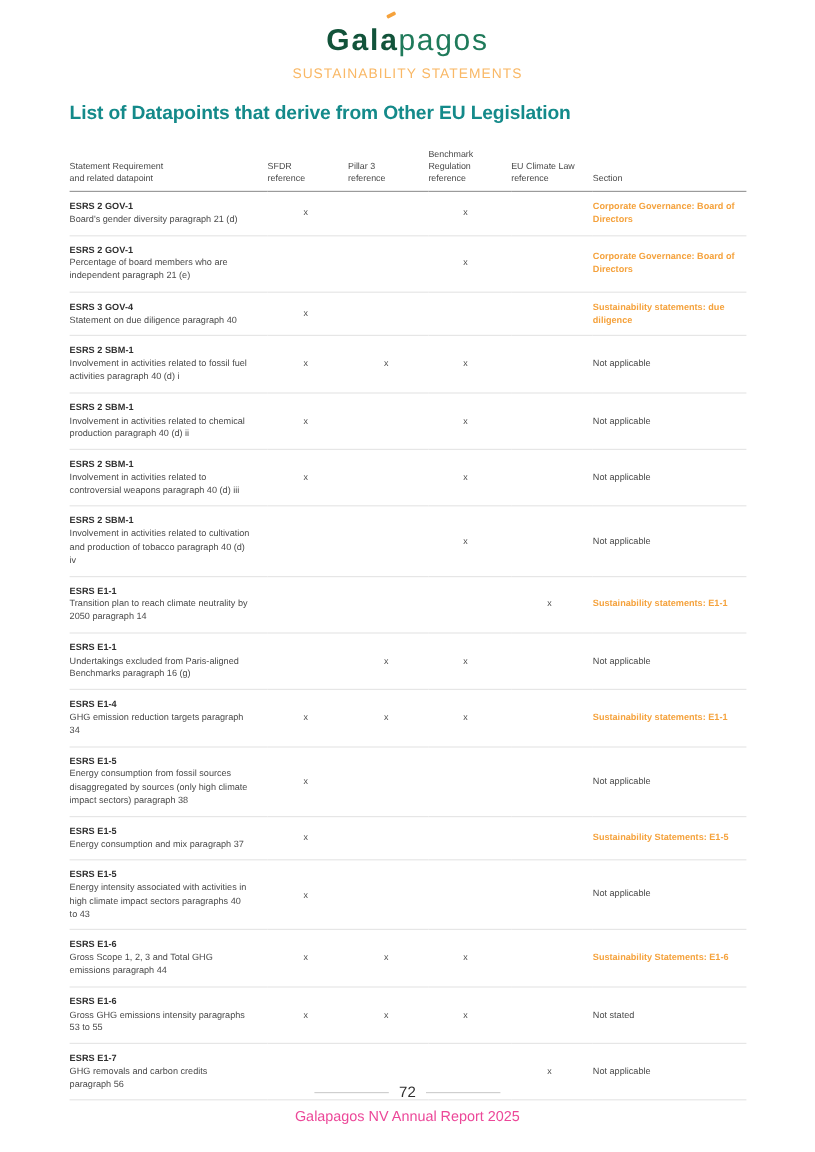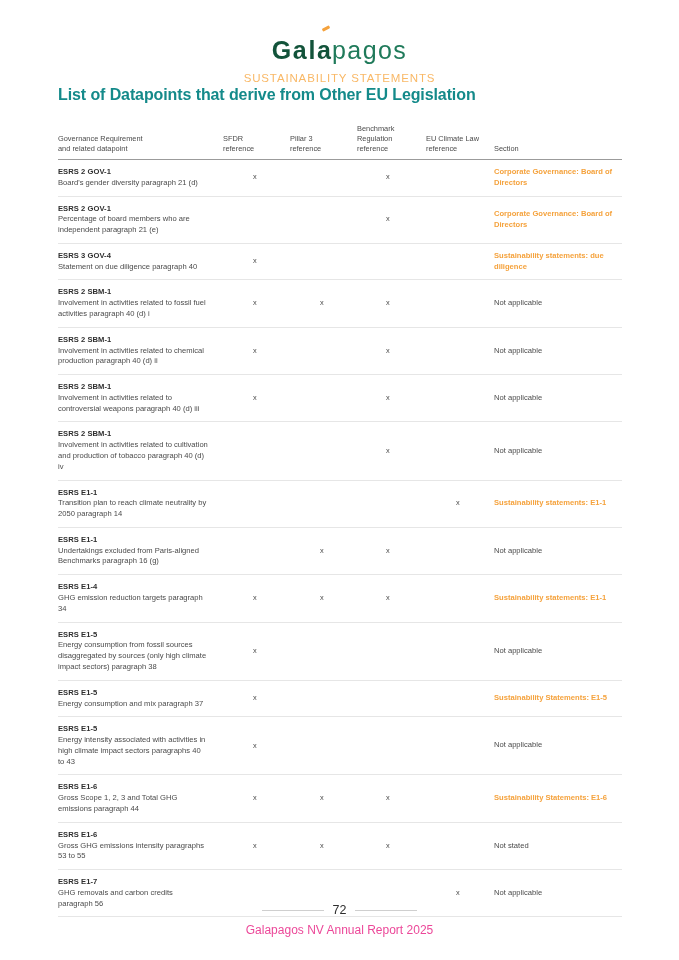--- a/index.html
+++ b/index.html
@@ -13,21 +13,21 @@
     height: 960px;
     font-family: "Liberation Sans", sans-serif;
     color: #3c3c3c;
     position: relative;
     overflow: hidden;
   }
 
   
   .brand-block {
     text-align: center;
-    padding-top: 38px;
+    padding-top: 22px;
   }
   .logo {
     font-size: 25px;
     letter-spacing: 0.4px;
     line-height: 1;
     white-space: nowrap;
   }
   .logo-gal {
     font-weight: bold;
     color: #12533a;
@@ -178,21 +178,21 @@
     <col class="col-req">
       <col class="col-sfdr">
       <col class="col-pillar">
     <col class="col-bench">
       <col class="col-eucl">
       <col class="col-sec">
   </colgroup>
   <thead>
     <tr>
       <th>
-        <span>Governance Requirement</span><br>
+        <span>Statement Requirement</span><br>
         <span>and related datapoint</span>
       </th>
       <th>
         <span>SFDR</span><br>
         <span>reference</span>
       </th>
       <th>
         <span>Pillar 3</span><br>
         <span>reference</span>
       </th>

